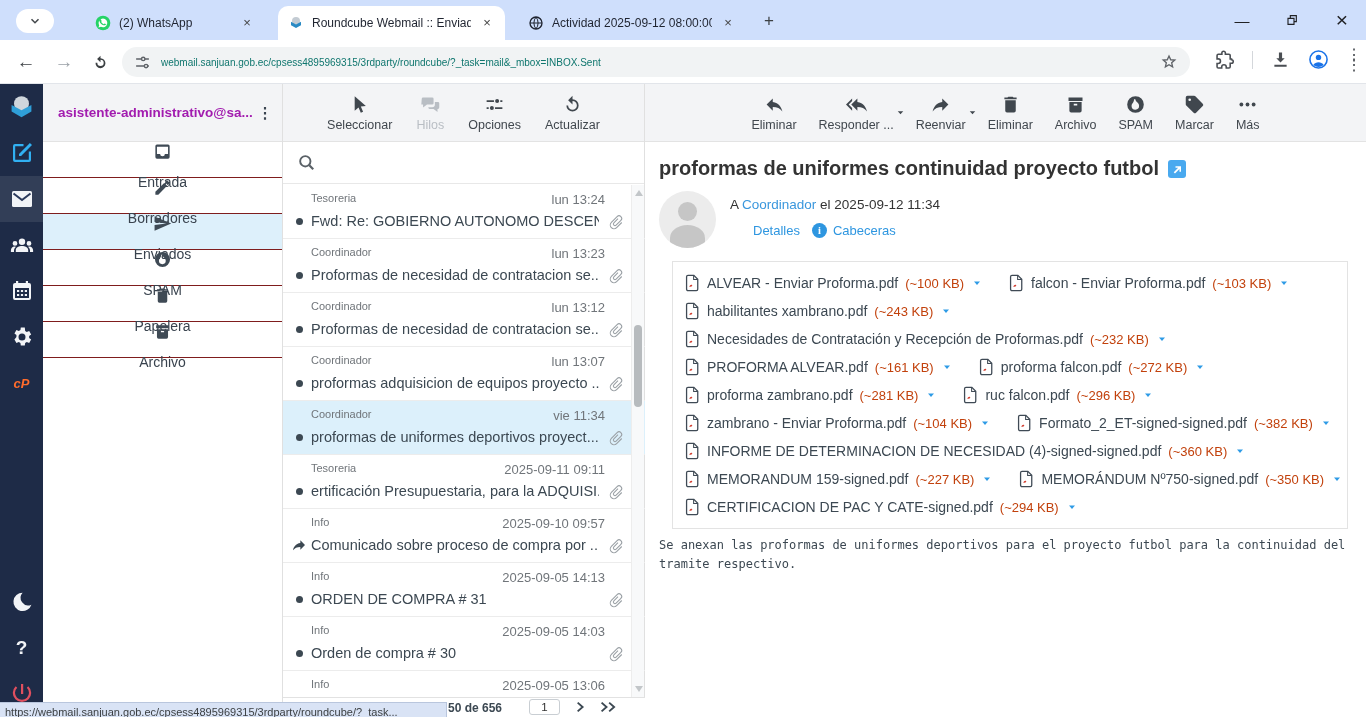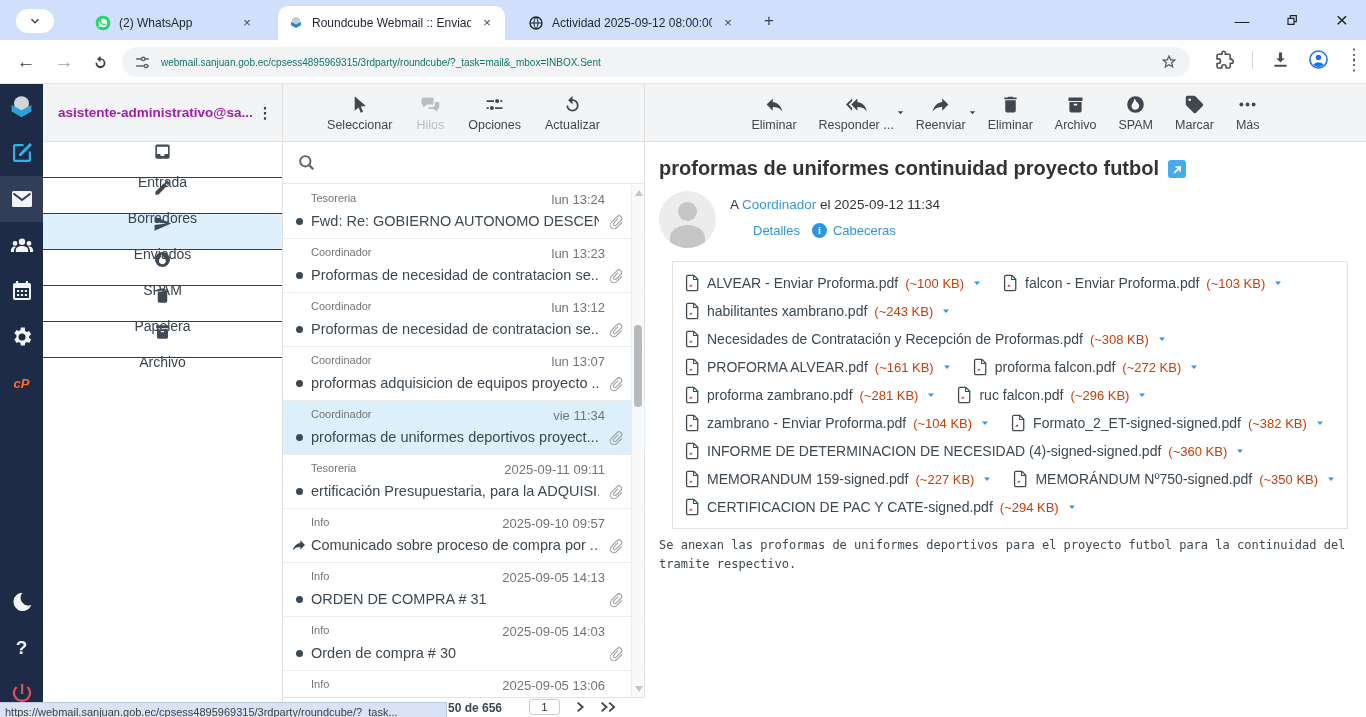--- a/index.html
+++ b/index.html
@@ -116,21 +116,21 @@
   .av-body{position:absolute; left:11px; top:34px; width:35px; height:26px; border-radius:50% 50% 0 0; background:#c6c6c6;}
   .hline1{position:absolute; left:85px; top:113px; font-size:13.5px; color:#333;}
   .hline1 a{color:#3a97dd; text-decoration:none; cursor:pointer;}
   .hline2{position:absolute; left:85px; top:138px; display:flex; align-items:center; gap:12px; font-size:13px; color:#2e96e0;}
   .hline2 .ic.env2{width:17px; height:17px; color:#2e96e0;}
   .hline2 .grp{display:flex; align-items:center; gap:6px; cursor:pointer;}
   .infodot{width:15px; height:15px; border-radius:50%; background:#2e96e0; color:#fff; font-size:10.5px; font-weight:bold;
     display:inline-flex; align-items:center; justify-content:center; font-family:"Liberation Serif", serif;}
   .attachbox{position:absolute; left:27px; top:177px; width:1322px; max-width:676px; border:1px solid #e3e3e3; background:#fff; padding:7px 12px;}
   .attachbox{width:676px;}
-  .att-row{height:28px; display:flex; align-items:center; gap:20px;}
+  .att-row{height:28px; display:flex; align-items:center; gap:26px;}
   .att-item{display:inline-flex; align-items:center; gap:7px; white-space:nowrap; cursor:pointer;}
   .att-item .ic.pdf{width:15px; height:18px; color:#3f4a55;}
   .att-name{font-size:14px; color:#3c4852;}
   .att-size{font-size:13px; color:#c2410c;}
   .att-caret{width:12px; height:12px; color:#2e9be6;}
   .bodytext{position:absolute; left:14px; top:452px; width:710px; font-family:"DejaVu Sans Mono", monospace;
     font-size:12px; line-height:19px; color:#3c4852;}
 
   
   .statusbar{position:absolute; left:0; top:702px; width:447px; height:15px; background:#d9e3f5; border:1px solid #b9c6dd;
@@ -721,21 +721,21 @@
           <div class="att-row">
             <span class="att-item">
               <span class="ic pdf">
                 <svg viewBox="0 0 20 24">
                   <path fill="none" stroke="currentColor" stroke-width="1.7" d="M4 1.8h7.8L17 7v13.3a1.9 1.9 0 0 1-1.9 1.9H4a1.9 1.9 0 0 1-1.9-1.9V3.7A1.9 1.9 0 0 1 4 1.8z"></path>
                   <path fill="none" stroke="currentColor" stroke-width="1.4" d="M11.5 2v5.3H17"></path>
                   <path fill="#d23f31" d="M5.6 16.9c1-2.6 2.8-3.4 3.8-2.1.9 1.1-.2 2.9-3.8 2.1z"></path>
                 </svg>
               </span>
               <span class="att-name">Necesidades de Contratación y Recepción de Proformas.pdf</span>
-              <span class="att-size">(~308 KB)</span>
+              <span class="att-size">(~232 KB)</span>
               <span class="ic att-caret">
                 <svg viewBox="0 0 24 24">
                   <path fill="currentColor" d="M6 9h12l-6 7z"></path>
                 </svg>
               </span>
             </span>
           </div>
           <div class="att-row">
             <span class="att-item">
               <span class="ic pdf">

